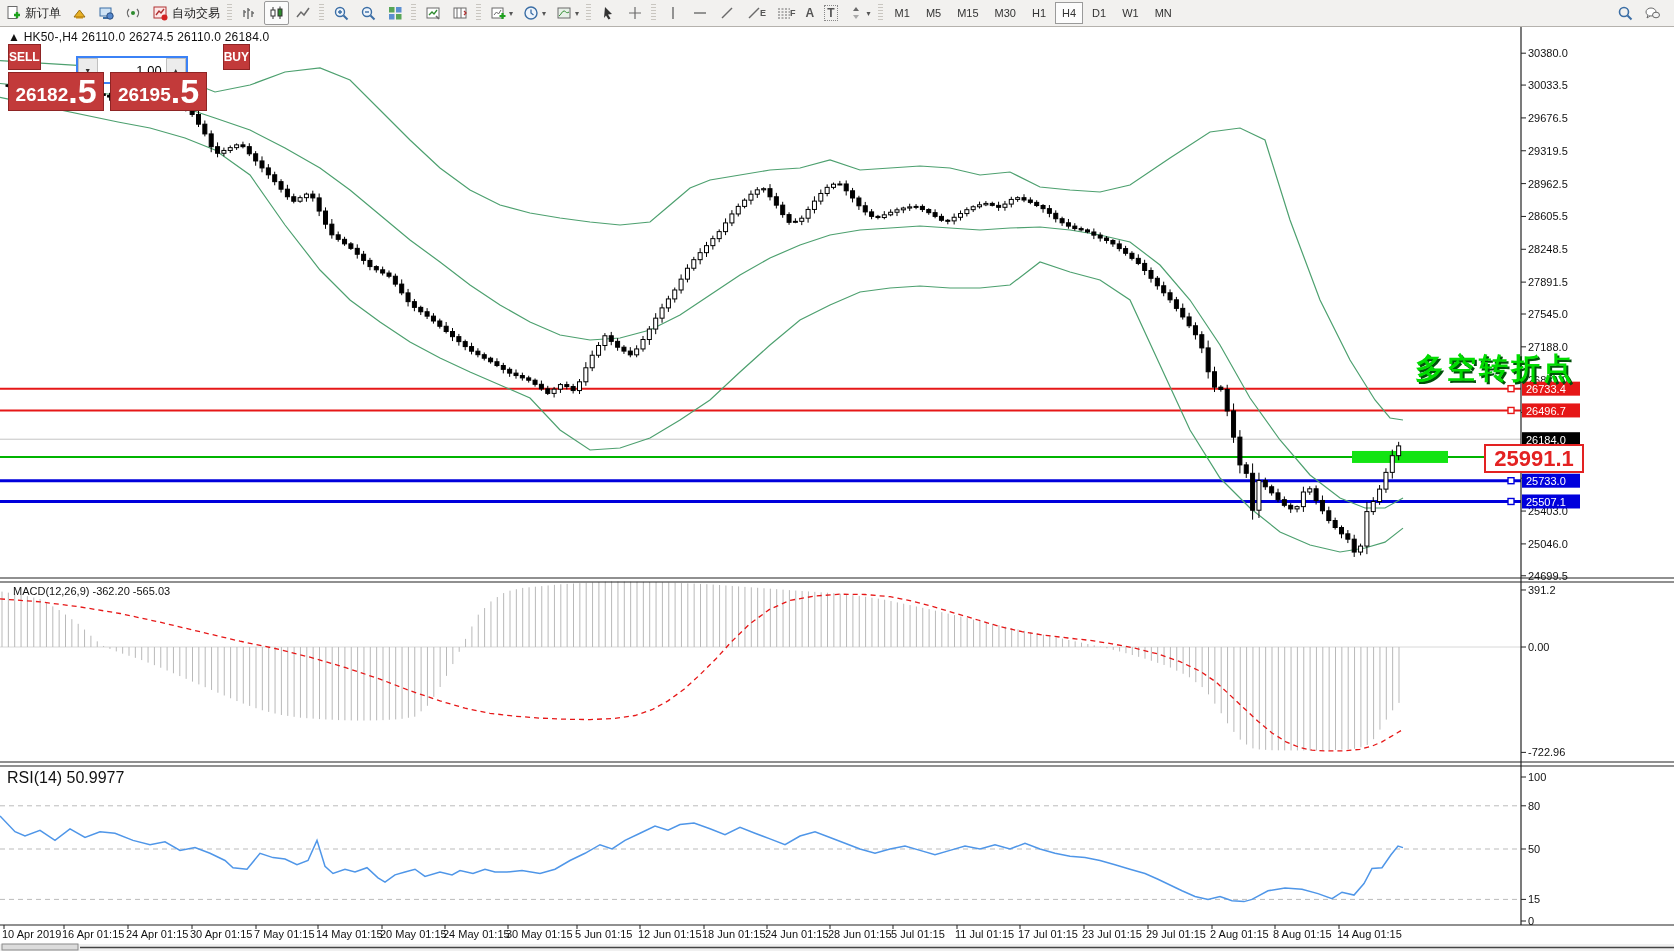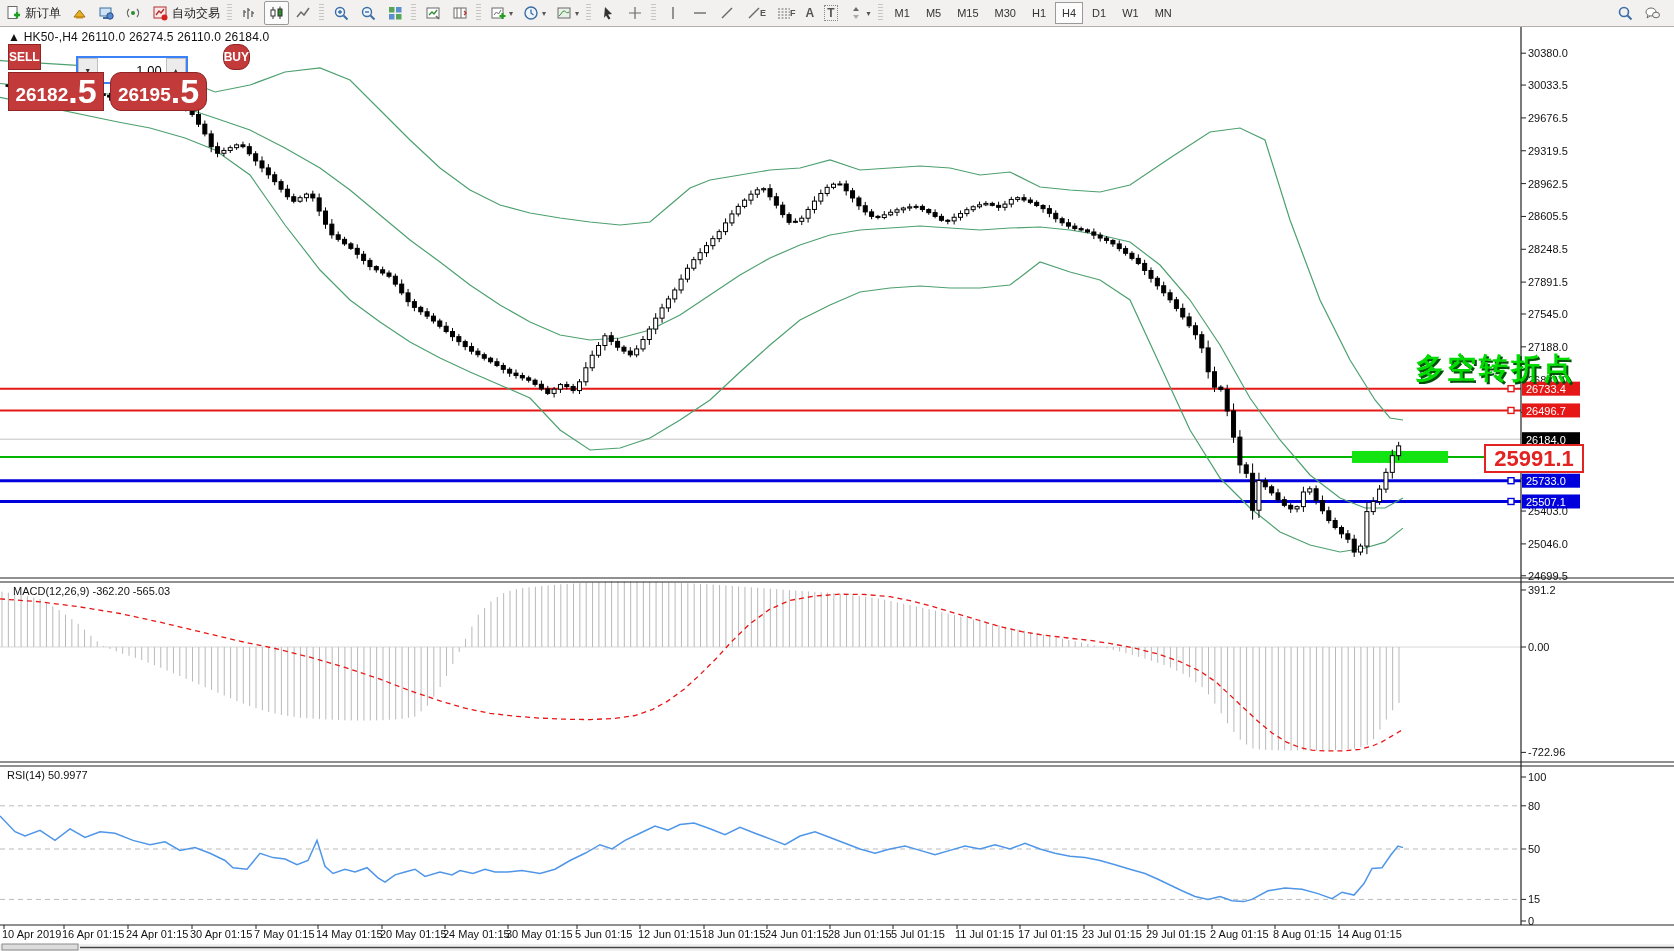--- a/index.html
+++ b/index.html
@@ -20,40 +20,40 @@
   .glyph-ic{font-size:12px;color:#555;font-weight:bold;}
   
   #chart-svg{position:absolute;left:0;top:0;}
   
   #ohlc-title{position:absolute;left:8px;top:30px;font-size:12px;font-weight:normal;color:#111;letter-spacing:.2px;}
   #trade-panel{position:absolute;left:8px;top:44px;width:199px;}
   .tp-row1{display:flex;height:26px;gap:32px;}
   .tp-btn{background:#c23a3a;border:1px solid #8e2424;color:#fff;font-weight:bold;font-size:12px;
     display:flex;align-items:center;justify-content:center;}
   #sell-btn{width:44px;}
-  #buy-btn{width:43px;border-radius:11px;}
+  #buy-btn{width:43px;}
   .stepper{display:flex;height:24px;border:2px solid #3b82f6;background:#0f172a;margin:12px 3px;}
   .step-btn{width:18px;background:#ececec;border:1px solid #c0c0c0;color:#333;font-size:7px;
     display:flex;align-items:center;justify-content:center;}
   #volume-field{width:62px;border:0;font-size:13px;text-align:right;padding-right:4px;outline:none;
     font-family:"Liberation Sans",sans-serif;}
   .tp-row2{display:flex;height:39px;margin-top:2px;}
   .px-box{background:#c23a3a;border:1px solid #8e2424;color:#fff;display:flex;align-items:flex-end;
     justify-content:center;padding-bottom:2px;}
   #sell-px{width:95px;margin-right:6px;}
-  #buy-px{width:96px;border-radius:11px;}
+  #buy-px{width:96px;}
   .px-main{font-size:19px;font-weight:bold;line-height:26px;}
   .px-frac{font-size:34px;font-weight:bold;line-height:34px;}
   #annotation{position:absolute;right:99px;top:349px;font-size:29px;font-weight:bold;color:#00dc00;
     text-shadow:2px 2px 0 #00500a;letter-spacing:3px;white-space:nowrap;}
   #price-flag{position:absolute;left:1484px;top:444px;width:96px;height:25px;background:#fff;
     border:2px solid #e32222;color:#e32222;font-size:22px;font-weight:bold;display:flex;
     align-items:center;justify-content:center;}
   #macd-label{position:absolute;left:13px;top:585px;font-size:11px;color:#111;}
-  #rsi-label{position:absolute;left:7px;top:769px;font-size:11px;color:#111;}
+  #rsi-label{position:absolute;left:7px;top:769px;font-size:16px;color:#111;}
 </style>
 </head>
 <body>
 
 <div id="app">
 
   <svg id="chart-svg" width="1674" height="951">
       <rect x="0" y="0" width="1674" height="951" fill="#ffffff"></rect>
       <line x1="0" y1="439.2069917203312" x2="1521" y2="439.2069917203312" stroke="#c4c4c4" stroke-width="1"></line>
       <line x1="0" y1="388.6642134314626" x2="1521" y2="388.6642134314626" stroke="#e61717" stroke-width="2"></line>

